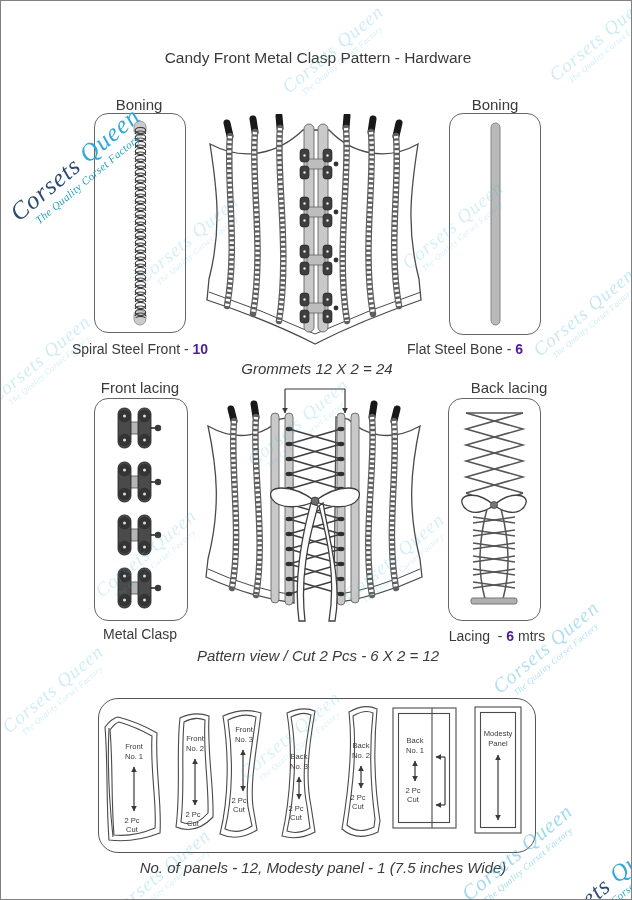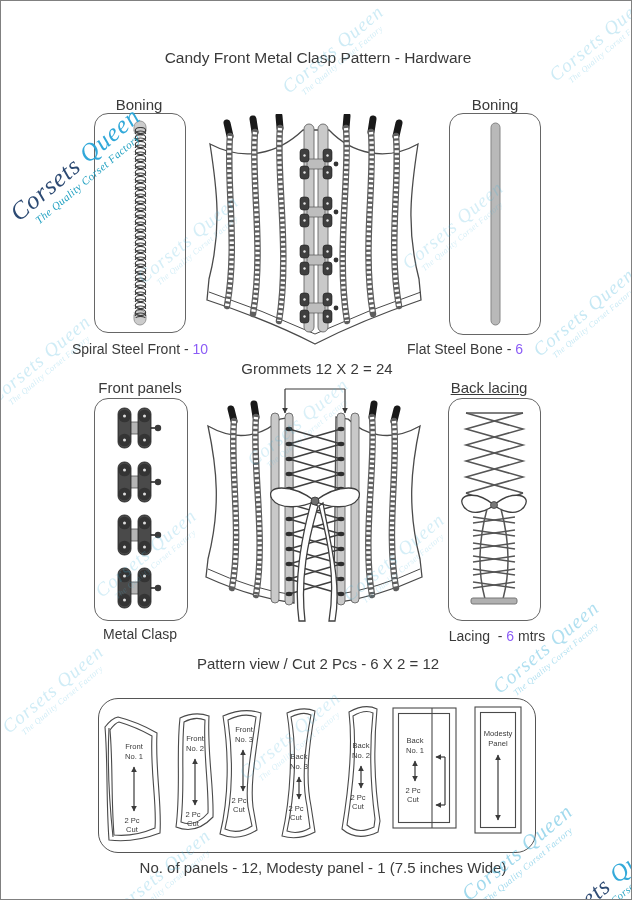--- a/index.html
+++ b/index.html
@@ -6,22 +6,22 @@
   body{
     width:632px;height:900px;position:relative;background:#fff;
     font-family:"Liberation Sans",sans-serif;color:#3d3d3d;
     border:1px solid #808080;box-sizing:border-box;overflow:hidden;
   }
   .abs{position:absolute;z-index:3;}
   .ctr{transform:translateX(-50%);text-align:center;white-space:pre;}
   .title{font-size:15.5px;color:#3a3a3a;}
   .hdr{font-size:15px;color:#3a3a3a;}
   .cap{font-size:14px;color:#3a3a3a;}
-  .cap15{font-size:15px;color:#3a3a3a;}
-  .red{color:#8b5cf6;font-weight:normal;}
+  .cap15{font-size:15px;color:#3a3a3a;font-style:italic;}
+  .red{color:#4c1d95;font-weight:bold;}
   .box{position:absolute;z-index:2;border:1.3px solid #666;border-radius:14px;background:transparent;}
   .bigbox{position:absolute;z-index:2;border:1.3px solid #555;border-radius:20px;background:transparent;}
   svg{display:block;}
   svg text{font-family:"Liberation Sans",sans-serif;fill:#3a3a3a;}
   .pc-text{font-size:7.6px;}
   .outline{fill:#fff;stroke:#4a4a4a;stroke-width:1.3;}
   .thin{fill:none;stroke:#4a4a4a;stroke-width:1;}
   .bone{fill:none;stroke:#5e5e5e;stroke-width:6.5;stroke-linecap:round;}
   .bonetex{fill:none;stroke:#fff;stroke-width:4.2;stroke-dasharray:2.4 2.4;}
   .bonetip{stroke:#191919;stroke-width:7;stroke-linecap:round;}
@@ -169,21 +169,21 @@
 <div class="abs ctr cap15" style="left:316px;top:359px;">Grommets 12 X 2 = 24</div>
 
 <div class="abs ctr hdr" style="left:494px;top:95px;">Boning</div>
 <div class="box" style="left:448px;top:112px;width:90px;height:220px;">
   <svg width="90" height="220" viewBox="0 0 90 220">
     <rect x="41" y="9" width="9" height="202" rx="4.5" fill="#b9b9b9" stroke="#858585"></rect>
   </svg>
 </div>
 <div class="abs ctr cap" style="left:464px;top:340px;"><span>Flat Steel Bone - </span><span class="red">6</span></div>
 
-<div class="abs ctr hdr" style="left:139px;top:378px;">Front panels</div>
+<div class="abs ctr hdr" style="left:139px;top:378px;">Front lacing</div>
 <div class="box" style="left:93px;top:397px;width:92px;height:221px;"></div>
 <svg class="abs" style="left:110px;top:404px;" width="54" height="46" viewBox="0 0 54 46">
   <rect x="16" y="17" width="17" height="12" fill="#b5b5b5" stroke="#555" stroke-width="0.8"></rect>
   <line x1="33" y1="23" x2="45" y2="23" stroke="#555" stroke-width="2"></line>
   <rect x="7" y="3" width="13" height="40" rx="6" fill="#4a4a4a" stroke="#222" stroke-width="0.8"></rect>
   <rect x="27" y="3" width="13" height="40" rx="6" fill="#4a4a4a" stroke="#222" stroke-width="0.8"></rect>
   <circle cx="13.5" cy="11" r="6.3" fill="#343434"></circle>
     <circle cx="13.5" cy="35" r="6.3" fill="#343434"></circle>
   <circle cx="33.5" cy="11" r="6.3" fill="#343434"></circle>
     <circle cx="33.5" cy="35" r="6.3" fill="#343434"></circle>
@@ -327,21 +327,21 @@
 
   <g>
     <path class="lace2" d="M119,128 C95,110 68,112 76,126 C84,138 108,134 119,128 Z"></path>
     <path class="lace2" d="M119,128 C143,110 170,112 162,126 C154,138 130,134 119,128 Z"></path>
     <path class="lace2" d="M115,130 C104,170 98,210 103,248 L109,248 C104,205 112,168 122,133 Z"></path>
     <path class="lace2" d="M123,133 C132,168 140,205 133,248 L139,248 C146,210 134,170 127,130 Z"></path>
     <circle cx="119" cy="128" r="4" fill="#6e6e6e" stroke="#333" stroke-width="0.8"></circle>
   </g>
 </svg>
 
-<div class="abs ctr hdr" style="left:488px;top:378px;text-decoration:underline;">Back lacing</div>
+<div class="abs ctr hdr" style="left:508px;top:378px;">Back lacing</div>
 <div class="box" style="left:447px;top:397px;width:91px;height:221px;">
   <svg width="91" height="221" viewBox="0 0 91 221">
     <line class="lacebox" x1="17" y1="14" x2="74" y2="14"></line>
     <polyline class="lacebox" points="17,14 74,30 17,46 74,62 17,78 74,94"></polyline>
     <polyline class="lacebox" points="74,14 17,30 74,46 17,62 74,78 17,94"></polyline>
     <line class="lacebox" x1="17" y1="94" x2="41" y2="104"></line>
     <line class="lacebox" x1="74" y1="94" x2="49" y2="104"></line>
     <g>
       <path class="lace2" d="M45,106 C26,90 6,96 15,108 C23,118 38,112 45,106 Z"></path>
       <path class="lace2" d="M45,106 C64,90 84,96 75,108 C67,118 52,112 45,106 Z"></path>
@@ -361,21 +361,21 @@
       <line x1="24" y1="183" x2="66" y2="189"></line>
         <line x1="66" y1="183" x2="24" y2="189"></line>
       <path d="M38,110 C30,140 28,170 36,200"></path>
       <path d="M52,110 C60,140 62,170 54,200"></path>
     </g>
     <rect x="22" y="199" width="46" height="6" rx="2" fill="#b0b0b0" stroke="#777"></rect>
   </svg>
 </div>
 <div class="abs ctr cap" style="left:490px;top:627px;padding-left:12px;"><span>Lacing  - </span><span class="red">6</span><span> mtrs</span></div>
 
-<div class="abs ctr cap15" style="left:317px;top:646px;margin-top:8px;">Pattern view / Cut 2 Pcs - 6 X 2 = 12</div>
+<div class="abs ctr cap15" style="left:317px;top:646px;">Pattern view / Cut 2 Pcs - 6 X 2 = 12</div>
 <div class="bigbox" style="left:97px;top:697px;width:436px;height:153px;"></div>
 
 <svg class="abs" style="left:100px;top:708px;" width="64" height="136" viewBox="0 0 64 136">
   <path class="pcs" d="M4,18 Q11,9 17,8 Q37,13 56,24 C54,60 61,95 59,124 Q33,134 8,131 C5,90 7,55 4,18 Z"></path>
   <path class="pcs" d="M9,21 Q14,14 18,13 Q35,18 51,27 C49,60 56,95 54,119 Q33,128 13,126 C10,88 12,55 9,21 Z"></path>
   <path class="pcs" d="M8,19 C6,60 9,100 12,128"></path>
   <text class="pc-text" x="33" y="40" text-anchor="middle">Front</text>
   <text class="pc-text" x="33" y="50" text-anchor="middle">No. 1</text>
   <line class="arrow" x1="33" y1="58" x2="33" y2="102" marker-start="url(#arr)" marker-end="url(#arr)"></line>
   <text class="pc-text" x="31" y="114" text-anchor="middle">2 Pc</text>

